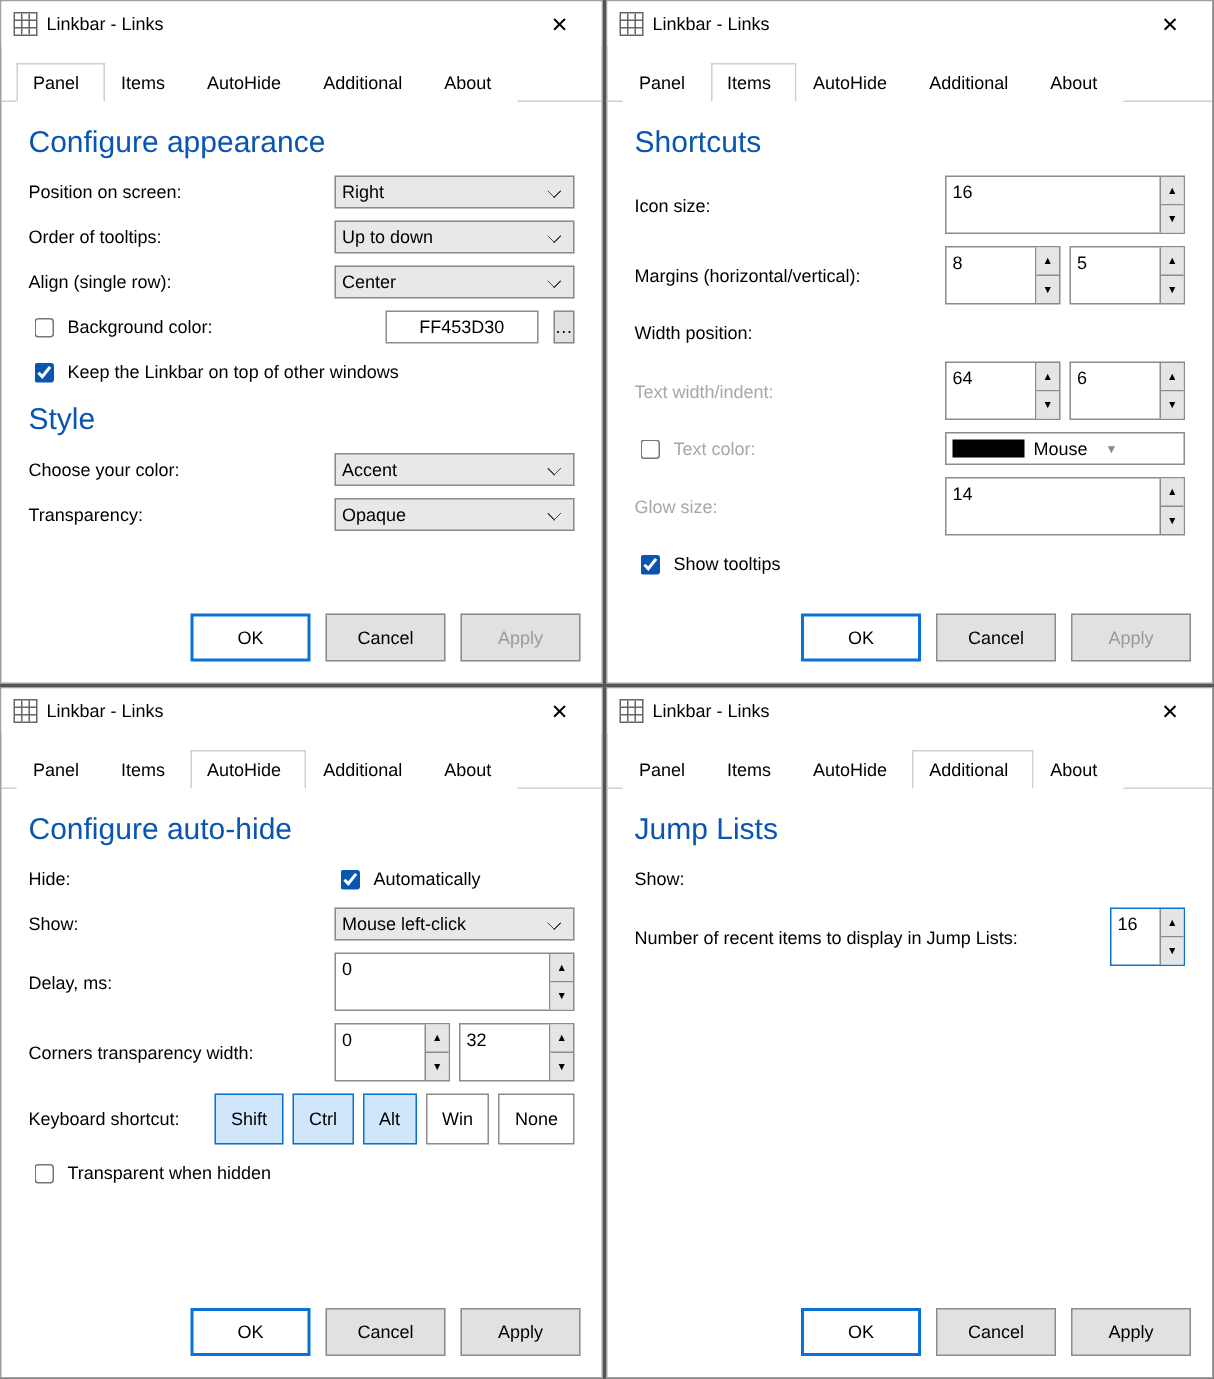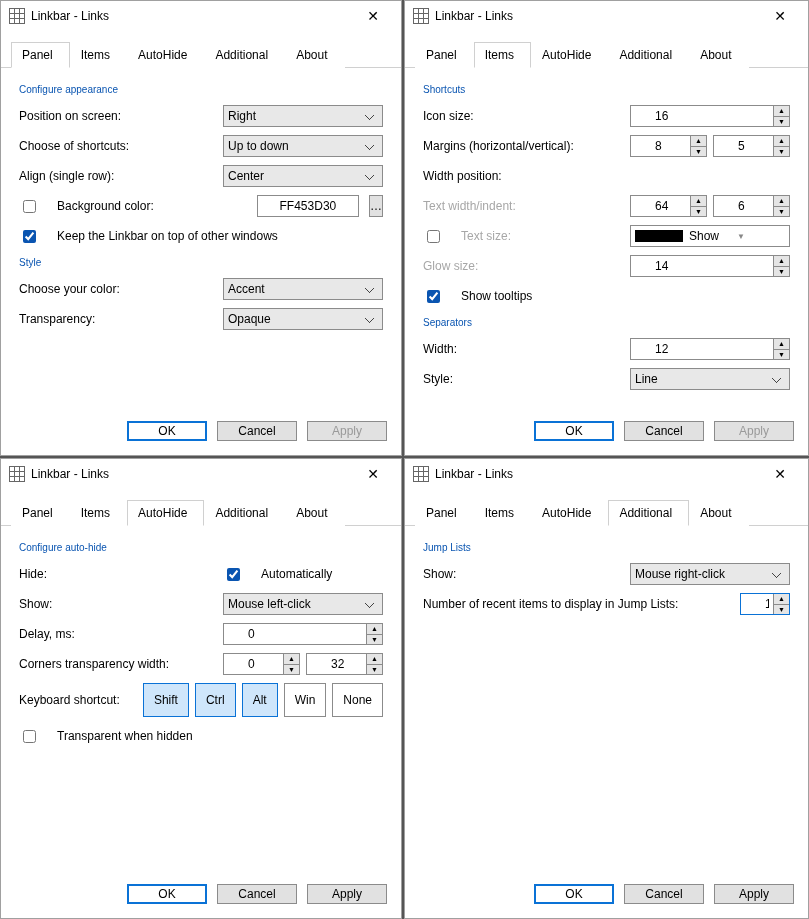--- a/index.html
+++ b/index.html
@@ -11,42 +11,42 @@
     linear-gradient(#666,#666) 66% 0/1px 100% no-repeat,
     linear-gradient(#666,#666) 0 33%/100% 1px no-repeat,
     linear-gradient(#666,#666) 0 66%/100% 1px no-repeat,
     #fff; }
   .title { flex:1; color:#000; }
   .closebtn { width:40px; height:28px; display:flex; align-items:center; justify-content:center; cursor:pointer; font-size:14px; color:#000; }
   .tabbar { display:flex; padding:10px 10px 0 10px; border-bottom:1px solid #d0d0d0; }
   .tab { padding:5px 16px 5px 10px; border:1px solid transparent; color:#000; cursor:pointer; position:relative; top:1px; background:#fff; }
   .tab.active { border:1px solid #d0d0d0; border-bottom:1px solid #fff; background:#fff; }
   .body { flex:1; padding:14px 18px 8px 18px; overflow:hidden; }
-  .section-title { color:#0a55b1; font-size:10px; margin:2px 0 10px 0; }
+  .section-title { color:#0a55b1; font-size:20px; margin:2px 0 10px 0; }
   .row { display:flex; align-items:center; margin-bottom:8px; min-height:22px; }
   .row label { flex:1; color:#000; }
   .row label.dis, .dis { color:#a7a7a7; }
   .ctrl { width:160px; display:flex; gap:6px; }
   .ctrl-w { width:160px; display:flex; gap:6px; }
   select, input[type=text] { height:22px; border:1px solid #8b8b8b; padding:0 4px; background:#e8e8e8; color:#000; width:100%; }
   select { appearance:none; -webkit-appearance:none; background:
     linear-gradient(45deg, transparent 46%, #444 46% 54%, transparent 54%) calc(100% - 12px) 9px/5px 5px no-repeat,
     linear-gradient(-45deg, transparent 46%, #444 46% 54%, transparent 54%) calc(100% - 8px) 9px/5px 5px no-repeat,
     #e8e8e8; padding-right:3px; }
   select.white, input.white { background-color:#fff;margin-left:34px; }
-  .spin { display:flex; height:22px; border:1px solid #8b8b8b; background:#fff;padding-left:20px; }
+  .spin { display:flex; height:39px; border:1px solid #8b8b8b; background:#fff; }
   .spin input { border:none; height:20px; padding:0 4px; flex:1; width:100%; outline:none; background:transparent; }
   .spin .ar { width:16px; border-left:1px solid #8b8b8b; display:flex; flex-direction:column; }
   .spin .ar span { flex:1; display:flex; align-items:center; justify-content:center; font-size:7px; cursor:pointer; background:#e5e5e5; line-height:1; }
   .spin .ar span:first-child { border-bottom:1px solid #8b8b8b; }
-  .chk { display:flex; align-items:center; gap:18px; }
+  .chk { display:flex; align-items:center; gap:6px; }
   .chk input { width:13px; height:13px; accent-color:#0a55b1; }
   .square-btn { width:22px; height:22px; border:1px solid #8b8b8b; background:#e1e1e1; display:flex; align-items:center; justify-content:center; cursor:pointer; margin-left:4px; }
   .btnrow { display:flex; justify-content:flex-end; gap:10px; padding:10px 14px 14px 0; }
-  .btn { width:80px; height:20px; border:1px solid #8b8b8b; background:#e1e1e1; color:#000; cursor:pointer; display:flex; align-items:center; justify-content:center; }
+  .btn { width:80px; height:32px; border:1px solid #8b8b8b; background:#e1e1e1; color:#000; cursor:pointer; display:flex; align-items:center; justify-content:center; }
   .btn.primary { border:2px solid #0a72d6; background:#fff; }
   .btn.ghost { color:#9a9a9a; }
   .togglebtn { height:22px; padding:16px 10px; border:1px solid #8b8b8b; background:#fff; display:flex; align-items:center; justify-content:center; cursor:pointer; }
   .togglebtn.on { background:#cfe6fb; border-color:#0a72d6; }
   .togglerow { display:flex; gap:6px; }
   .colorfield { display:flex; align-items:center; height:22px; border:1px solid #8b8b8b; background:#e8e8e8; padding:0 4px; width:100%; }
   .colorfield.white { background:#fff; }
   .colorfield .swatch { width:12px; height:12px; background:#000; margin-right:6px; }
   .colorfield span { flex:1; }
   .colorfield .dd { font-size:8px; color:#888; }
@@ -69,21 +69,21 @@
   </div>
   <div class="body">
     <div class="section-title">Configure appearance</div>
     <div class="row">
       <label>Position on screen:</label>
       <div class="ctrl">
           <select><option>Right</option></select>
         </div>
     </div>
     <div class="row">
-      <label>Choose of shortcuts:</label>
+      <label>Order of tooltips:</label>
       <div class="ctrl">
           <select><option>Up to down</option></select>
         </div>
     </div>
     <div class="row">
       <label>Align (single row):</label>
       <div class="ctrl">
           <select><option>Center</option></select>
         </div>
     </div>
@@ -188,26 +188,26 @@
             <div class="ar">
               <span>▲</span>
               <span>▼</span>
             </div>
           </div>
       </div>
     </div>
     <div class="row">
       <label class="chk dis">
           <input type="checkbox" style="">
-          <span>Text size:</span>
+          <span>Text color:</span>
         </label>
       <div class="ctrl-w">
         <div class="colorfield white">
           <span class="swatch"></span>
-          <span>Show</span>
+          <span>Mouse</span>
           <span class="dd">▼</span>
         </div>
       </div>
     </div>
     <div class="row">
       <label class="dis">Glow size:</label>
       <div class="ctrl-w">
           <div class="spin" style="flex:1;">
             <input value="14" style="">
             <div class="ar">
@@ -345,23 +345,20 @@
     <div class="tab">Panel</div>
     <div class="tab">Items</div>
     <div class="tab">AutoHide</div>
     <div class="tab active">Additional</div>
     <div class="tab">About</div>
   </div>
   <div class="body">
     <div class="section-title">Jump Lists</div>
     <div class="row">
       <label>Show:</label>
-      <div class="ctrl-w">
-          <select><option>Mouse right-click</option></select>
-        </div>
     </div>
     <div class="row">
       <label>Number of recent items to display in Jump Lists:</label>
       <div style="width:50px;">
           <div class="spin" style="border-color:#0a72d6;">
             <input value="16" style="">
             <div class="ar">
               <span>▲</span>
               <span>▼</span>
             </div>

